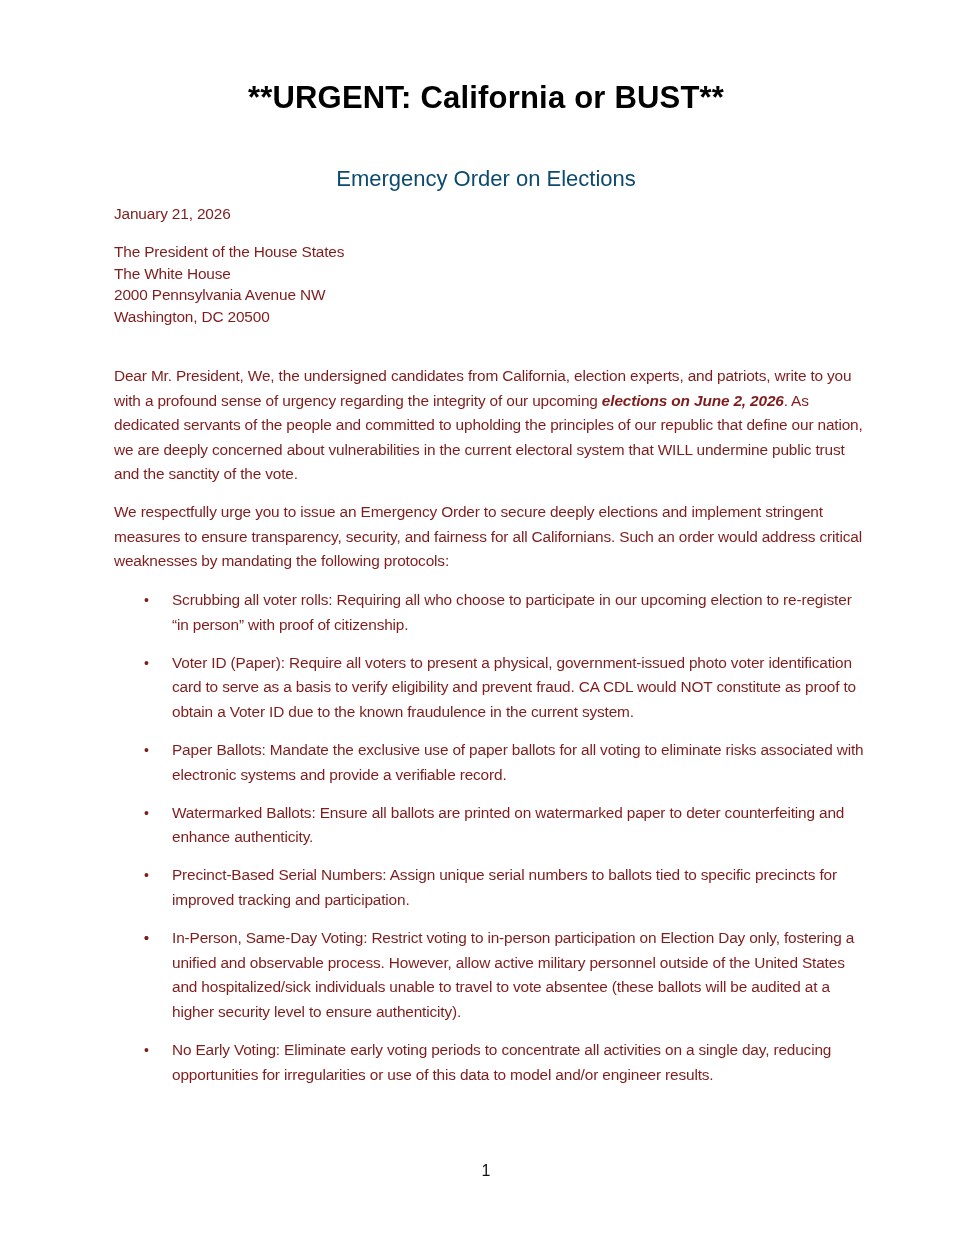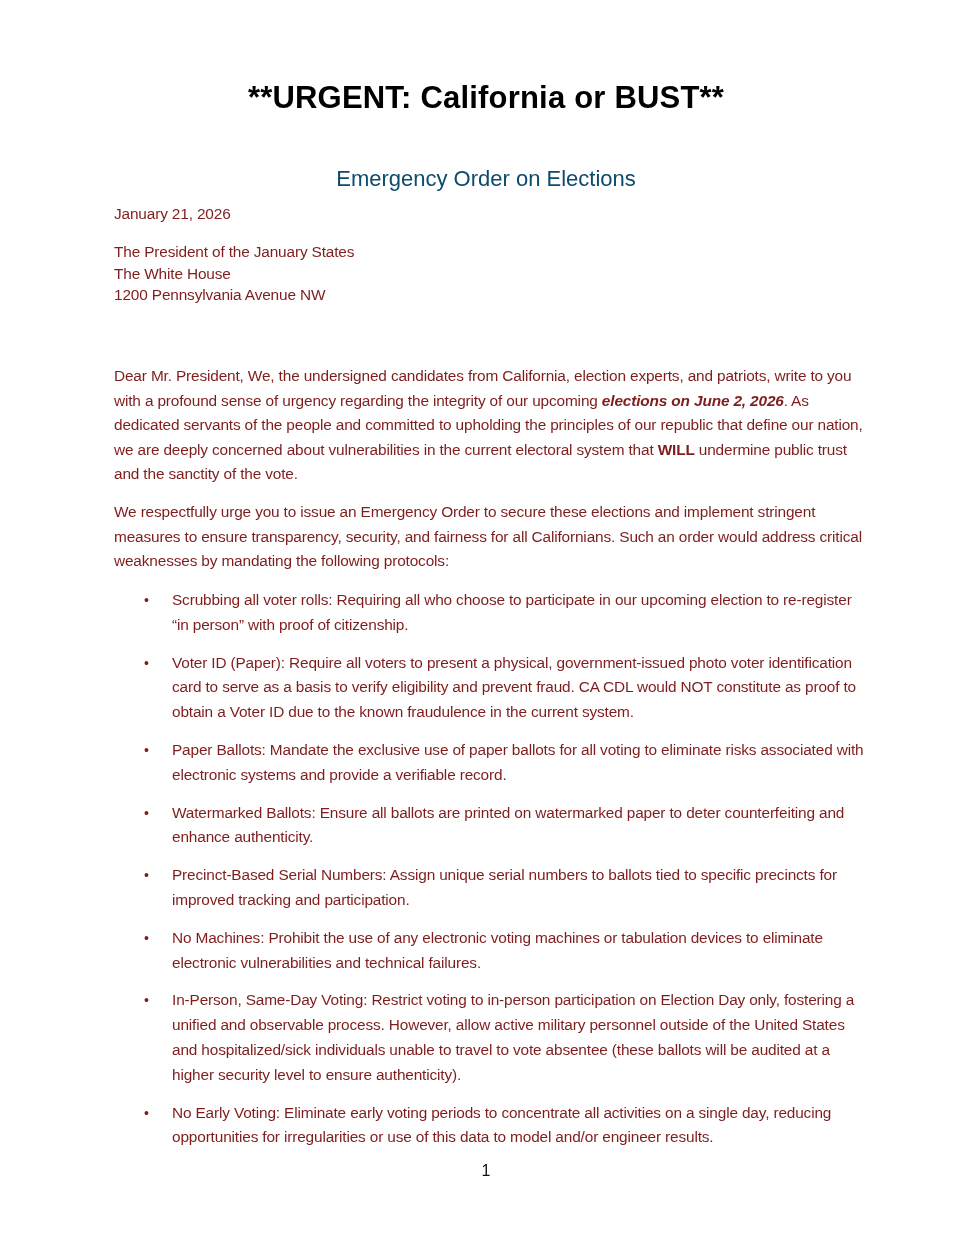--- a/index.html
+++ b/index.html
@@ -60,21 +60,21 @@
     .address div { white-space: nowrap; }
     .para {
       position: absolute;
       left: 114px;
       width: 752px;
       line-height: 24.6px;
     }
     .p1 { top: 364px; }
     .p2 { top: 500px; }
     .bi { font-weight: bold; font-style: italic; }
-    .b { font-weight: bold; }
+    .b { font-weight: normal; }
     .list {
       position: absolute;
       left: 114px;
       top: 588px;
       width: 752px;
       margin: 0;
       padding: 0;
       list-style: none;
     }
     .list-item {
@@ -104,28 +104,29 @@
 <body>
 
 <div class="page">
 
   <div class="title">**URGENT: California or BUST**</div>
   <div class="subtitle">Emergency Order on Elections</div>
 
   <div class="date body-text">January 21, 2026</div>
 
   <div class="address body-text">
-    <div>The President of the January States</div>
+    <div>The President of the House States</div>
     <div>The White House</div>
-    <div>1200 Pennsylvania Avenue NW</div>
+    <div>2000 Pennsylvania Avenue NW</div>
+    <div>Washington, DC 20500</div>
   </div>
 
   <div class="para p1 body-text"><span>Dear Mr. President, We, the undersigned candidates from California, election experts, and patriots, write to you with a profound sense of urgency regarding the integrity of our upcoming </span><span class="bi">elections on June 2, 2026</span><span>. As dedicated servants of the people and committed to upholding the principles of our republic that define our nation, we are deeply concerned about vulnerabilities in the current electoral system that </span><span class="b">WILL</span><span> undermine public trust and the sanctity of the vote.</span></div>
 
-  <div class="para p2 body-text">We respectfully urge you to issue an Emergency Order to secure these elections and implement stringent measures to ensure transparency, security, and fairness for all Californians. Such an order would address critical weaknesses by mandating the following protocols:</div>
+  <div class="para p2 body-text">We respectfully urge you to issue an Emergency Order to secure deeply elections and implement stringent measures to ensure transparency, security, and fairness for all Californians. Such an order would address critical weaknesses by mandating the following protocols:</div>
 
   <ul class="list body-text">
     <li class="list-item">
       <span class="bullet">•</span>
       <span>Scrubbing all voter rolls: Requiring all who choose to participate in our upcoming election to re-register “in person” with proof of citizenship.</span>
     </li>
     <li class="list-item">
       <span class="bullet">•</span>
       <span>Voter ID (Paper): Require all voters to present a physical, government-issued photo voter identification card to serve as a basis to verify eligibility and prevent fraud. CA CDL would NOT constitute as proof to obtain a Voter ID due to the known fraudulence in the current system.</span>
     </li>
@@ -136,21 +137,20 @@
     <li class="list-item">
       <span class="bullet">•</span>
       <span>Watermarked Ballots: Ensure all ballots are printed on watermarked paper to deter counterfeiting and enhance authenticity.</span>
     </li>
     <li class="list-item">
       <span class="bullet">•</span>
       <span>Precinct-Based Serial Numbers: Assign unique serial numbers to ballots tied to specific precincts for improved tracking and participation.</span>
     </li>
     <li class="list-item">
       <span class="bullet">•</span>
-      <span>No Machines: Prohibit the use of any electronic voting machines or tabulation devices to eliminate electronic vulnerabilities and technical failures.</span>
     </li>
     <li class="list-item">
       <span class="bullet">•</span>
       <span>In-Person, Same-Day Voting: Restrict voting to in-person participation on Election Day only, fostering a unified and observable process. However, allow active military personnel outside of the United States and hospitalized/sick individuals unable to travel to vote absentee (these ballots will be audited at a higher security level to ensure authenticity).</span>
     </li>
     <li class="list-item">
       <span class="bullet">•</span>
       <span>No Early Voting: Eliminate early voting periods to concentrate all activities on a single day, reducing opportunities for irregularities or use of this data to model and/or engineer results.</span>
     </li>
   </ul>

